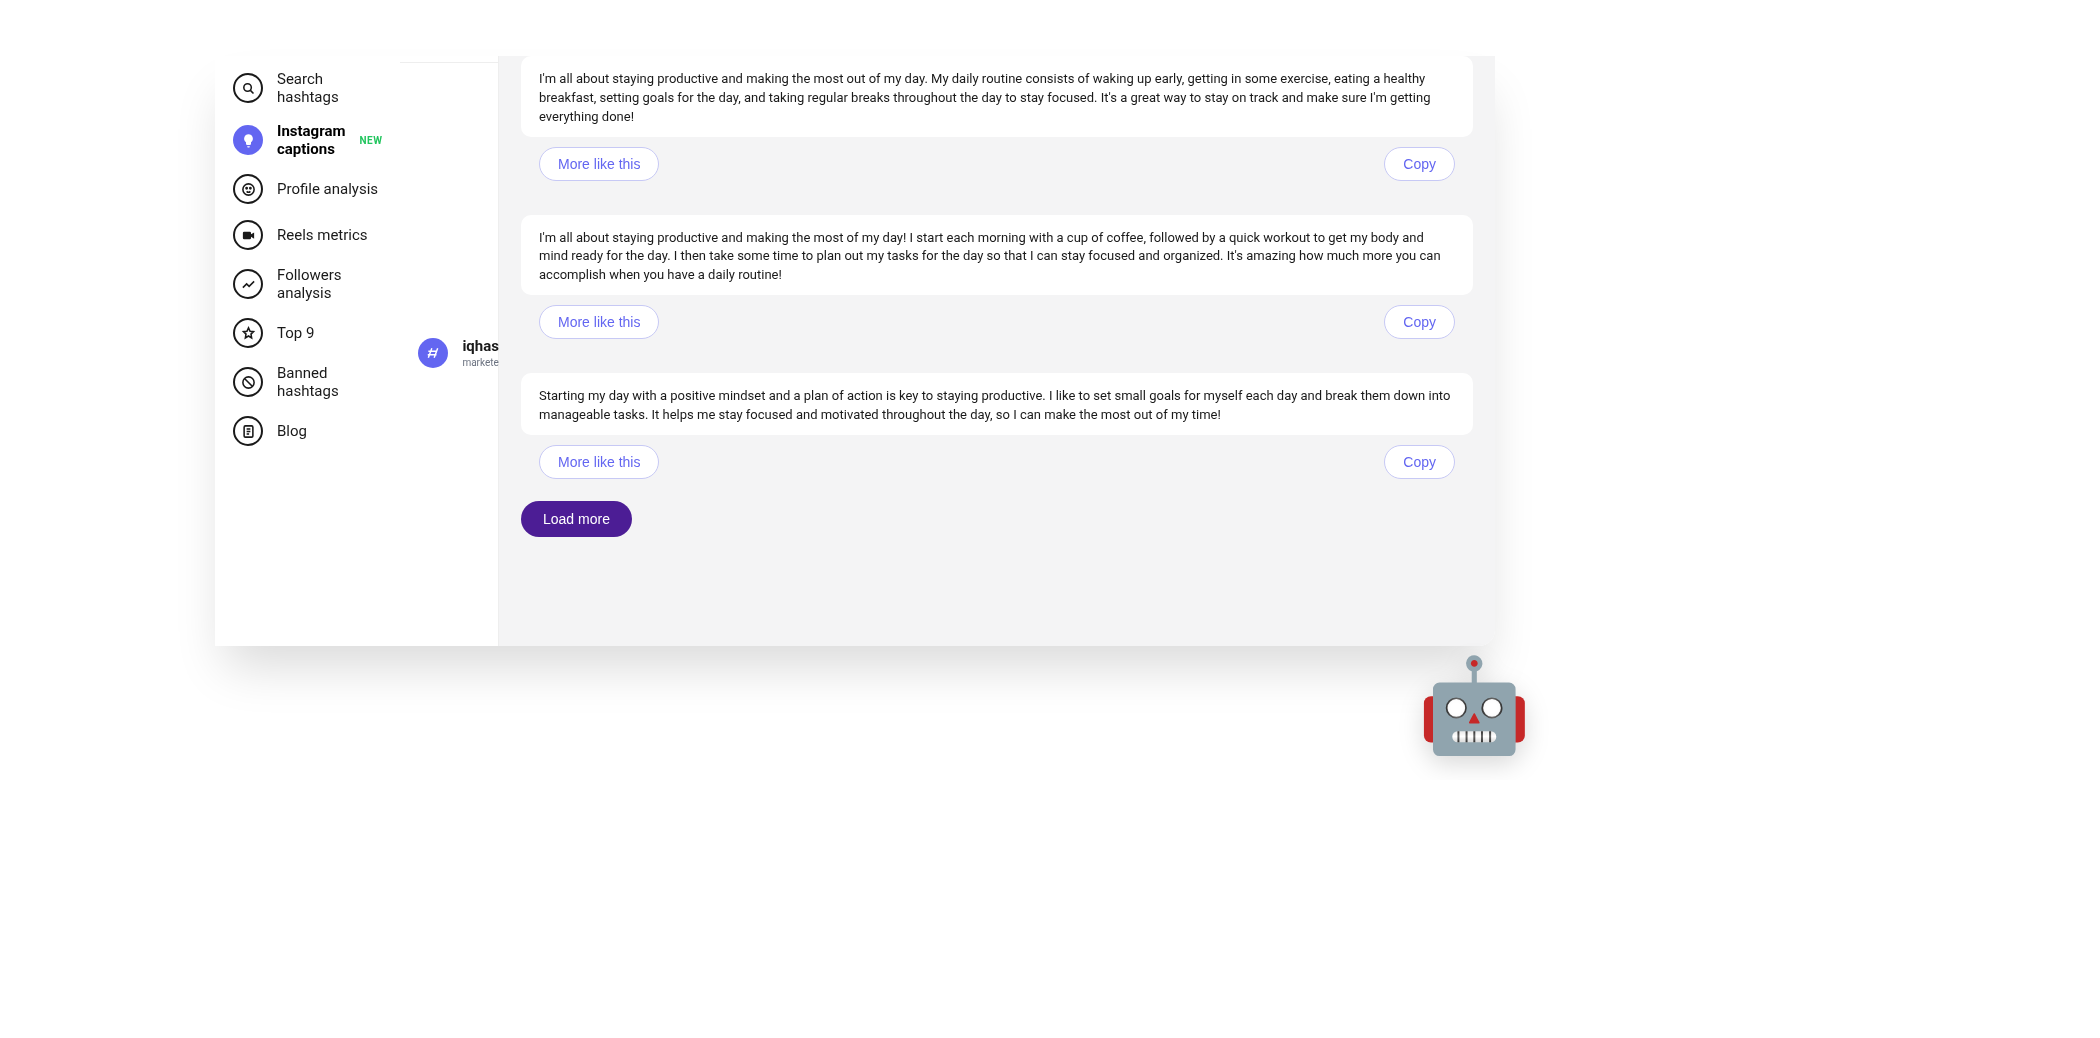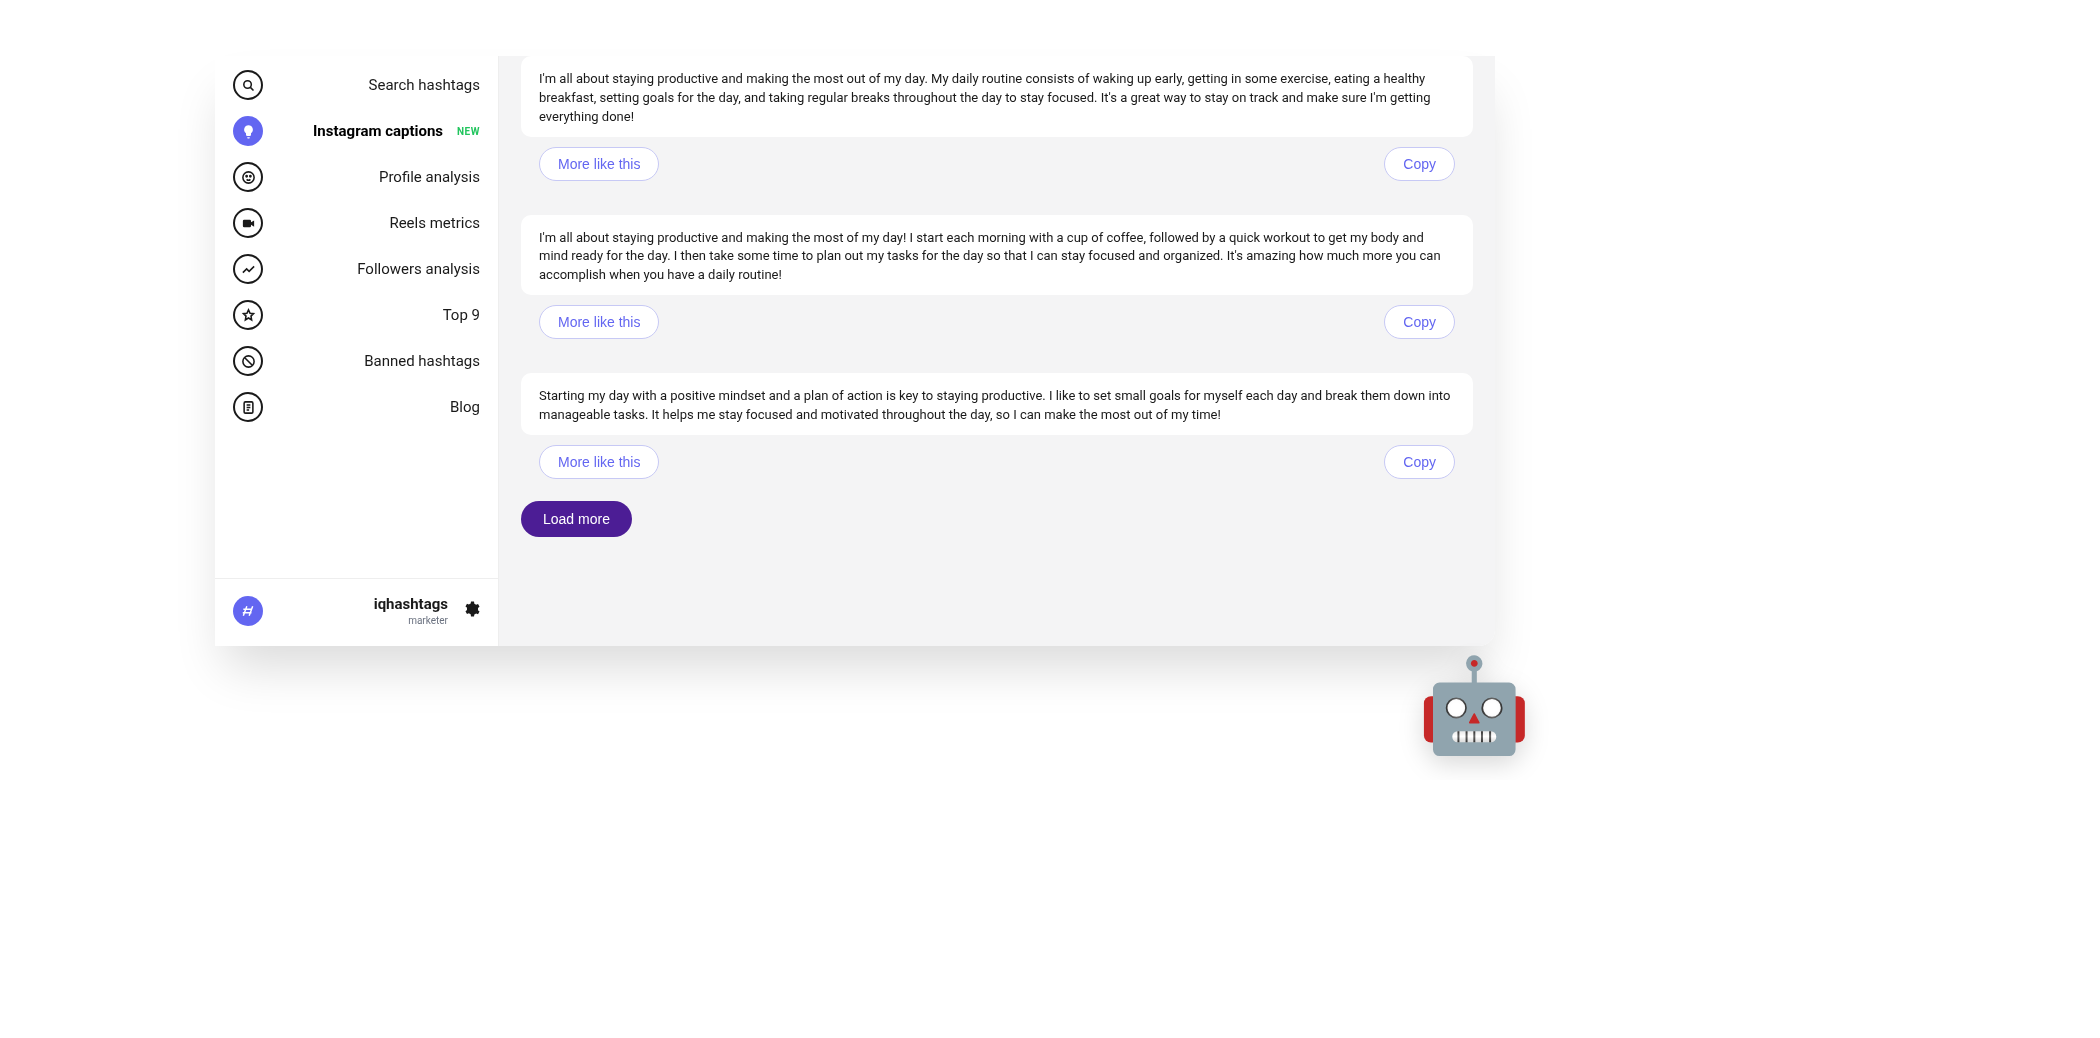--- a/index.html
+++ b/index.html
@@ -17,24 +17,23 @@
     height: 590px;
     display: flex;
     border-radius: 0 0 16px 16px;
     box-shadow: 0 30px 50px -10px rgba(0,0,0,0.15);
     background: #fff;
   }
   .sidebar {
     width: 284px;
     background: #fff;
     display: flex;
-    flex-direction: column;
+    flex-direction: row;
     border-right: 1px solid #eee;
     padding-top: 6px;
-    text-align: right;
   }
   .nav-list { flex: 1; }
   .nav-item {
     display: flex;
     align-items: center;
     gap: 14px;
     padding: 8px 18px;
     cursor: pointer;
     font-size: 15px;
     color: #1a1a1a;

